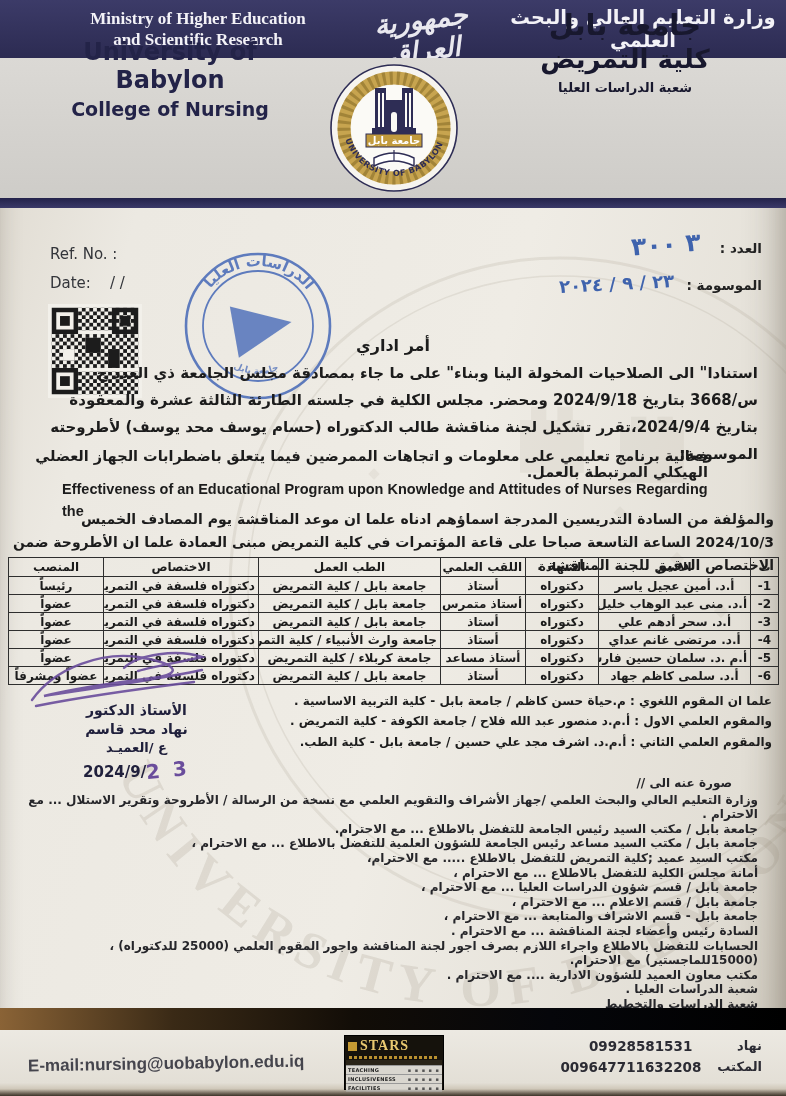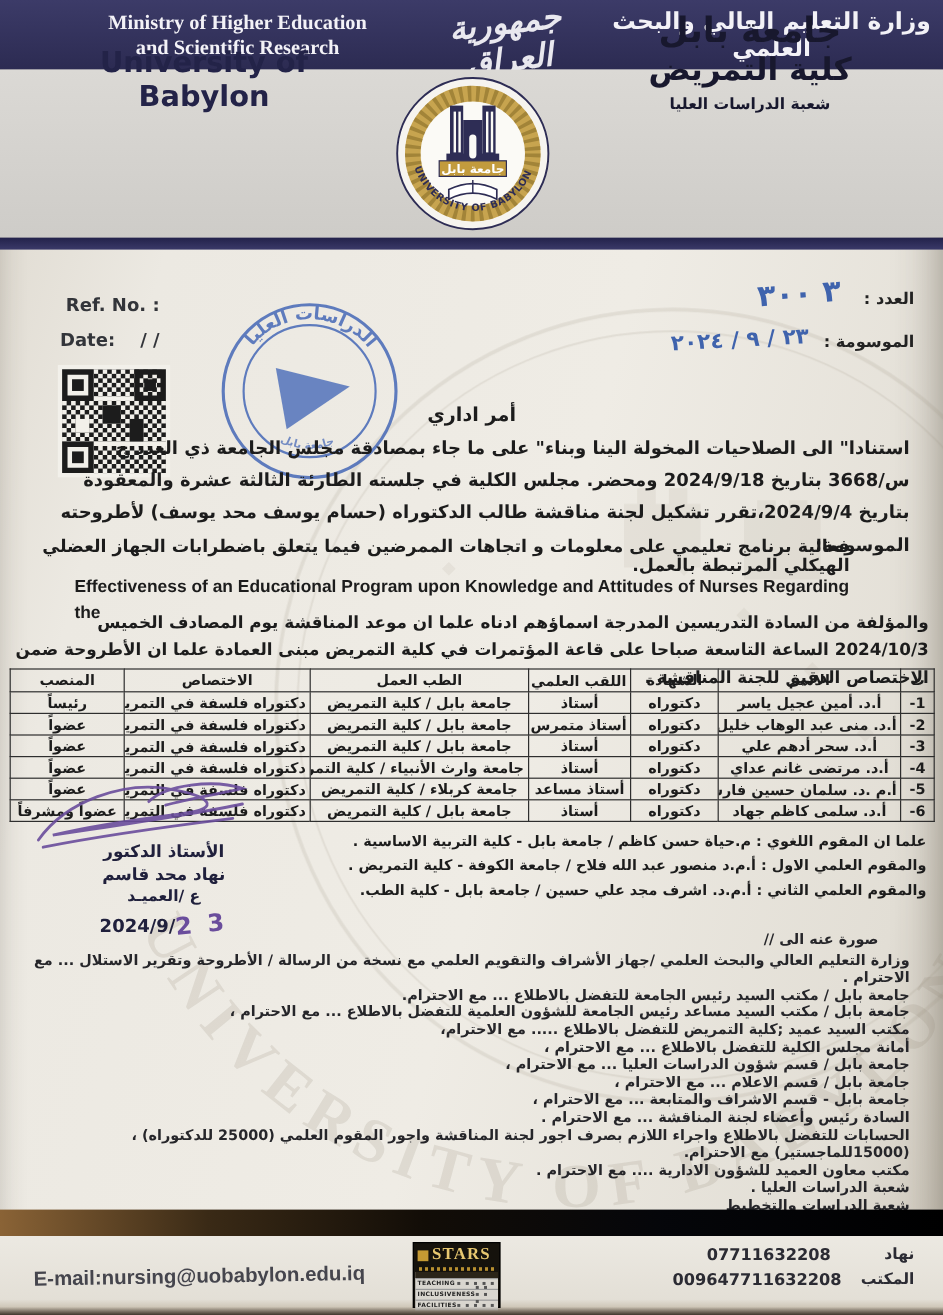--- a/index.html
+++ b/index.html
@@ -22,21 +22,21 @@
   .uni-en .l2{font-size:19px;font-weight:bold;margin-top:4px;}
   .uni-ar{position:absolute;top:8px;right:36px;width:250px;text-align:center;color:#18182e;direction:rtl;}
   .uni-ar .a1{font-size:29px;font-weight:bold;}
   .uni-ar .a2{font-size:26px;font-weight:bold;margin-top:2px;}
   .uni-ar .a3{font-size:13px;font-weight:bold;margin-top:6px;}
   .navline{position:absolute;top:198px;left:0;right:0;height:10px;background:linear-gradient(#23224a,#3a3968);}
   .logo{position:absolute;top:60px;left:328px;width:132px;height:136px;}
   
   .main{position:absolute;top:208px;left:0;right:0;height:800px;font-weight:bold;color:#1c1c1c;}
   .wm{position:absolute;inset:0;pointer-events:none;}
-  .refblock{position:absolute;left:50px;top:32px;font-weight:bold;color:#33353a;font-size:15px;line-height:1.9;text-align:right;}
+  .refblock{position:absolute;left:50px;top:32px;font-weight:normal;color:#33353a;font-size:15px;line-height:1.9;}
   .arnum{position:absolute;right:24px;top:22px;direction:rtl;text-align:right;font-size:13.5px;color:#222;}
   .hand{color:#3f63ad;font-weight:bold;display:inline-block;}
   .hand.big{font-size:25px;letter-spacing:5px;transform:rotate(-4deg);margin-right:14px;}
   .hand.date{font-size:18px;letter-spacing:2px;transform:rotate(-3deg);margin-right:8px;}
   .arnum .row2{margin-top:14px;}
   .qr{position:absolute;left:48px;top:96px;width:94px;height:94px;}
   .stamp{position:absolute;left:180px;top:34px;width:156px;height:162px;opacity:.88;}
   .order-title{position:absolute;top:128px;left:0;right:0;text-align:center;font-size:16px;}
   .order-body{position:absolute;top:152px;right:28px;left:26px;direction:rtl;text-align:right;
     font-size:15px;line-height:1.8;}
@@ -62,21 +62,21 @@
   .dist{position:absolute;top:568px;right:28px;left:20px;direction:rtl;text-align:right;
     font-size:12px;line-height:14.6px;color:#26262a;}
   .dist .head{margin-bottom:2px;margin-right:26px;}
   
   .scanbar{position:absolute;top:1008px;left:0;right:0;height:22px;
     background:linear-gradient(90deg,#8a6336 0%,#3a2a16 22%,#120d07 45%,#05060a 70%,#000 100%);}
   .footer{position:absolute;top:1030px;left:0;right:0;height:66px;
     background:linear-gradient(#ece9e2,#e3dfd6 80%,#b9ad98);}
   .email{position:absolute;left:28px;top:24px;font-size:17px;font-weight:bold;color:#45454d;
     font-family:"Liberation Sans",sans-serif;transform:rotate(-1deg);}
-  .stars{position:absolute;left:344px;top:5px;width:73px;height:55px;background:#15120c;border:1px solid #000;
+  .stars{position:absolute;left:344px;top:5px;width:100px;height:55px;background:#15120c;border:1px solid #000;
     padding:1px;box-sizing:border-box;}
   .stars .top{display:flex;align-items:center;gap:3px;padding:1px 2px;}
   .stars .sq{width:9px;height:9px;background:#c59a33;}
   .stars .word{font-family:"Liberation Serif",serif;color:#e8c870;font-size:14px;font-weight:bold;letter-spacing:1px;}
   .stars .subt{height:3px;margin:1px 3px;background:repeating-linear-gradient(90deg,#b89030 0 3px,#15120c 3px 5px);}
   .stars .grid{background:#d9d6cf;margin-top:1px;}
   .stars .hrow{height:5px;background:#2a2418;}
   .stars .row{display:flex;justify-content:space-between;align-items:center;border-top:1px solid #999;
     padding:0 2px;height:8px;}
   .stars .lab{font-size:5px;color:#222;font-weight:bold;letter-spacing:.3px;}
@@ -97,20 +97,21 @@
       <div>Ministry of Higher Education</div>
       <div>and Scientific Research</div>
     </div>
     <div class="rep-callig">جمهورية العراق</div>
     <div class="min-ar">وزارة التعليم العالي والبحث العلمي</div>
   </div>
 
   <div class="band"></div>
   <div class="uni-en">
     <div class="l1">University of Babylon</div>
+    <div class="l2">College of Nursing</div>
   </div>
   <div class="uni-ar">
     <div class="a1">جامعة بابل</div>
     <div class="a2">كلية التمريض</div>
     <div class="a3">شعبة الدراسات العليا</div>
   </div>
 
   <svg class="logo" viewBox="0 0 132 136">
     <circle cx="66" cy="68" r="63" fill="#f6f4ef" stroke="#2e2d55" stroke-width="1.6"></circle>
     <circle cx="66" cy="68" r="50" fill="none" stroke="#c29b3d" stroke-width="13" opacity=".9"></circle>
@@ -376,21 +377,21 @@
         <div class="row">
           <span class="lab">FACILITIES</span>
           <span class="dots">▪ ▪ ▪ ▪ ▪</span>
         </div>
       </div>
     </div>
 
     <div class="phones">
       <div class="pr">
         <span>نهاد</span>
-        <span class="num">07711632208</span>
+        <span class="num">09928581531</span>
       </div>
       <div class="pr">
         <span>المكتب</span>
         <span class="num">009647711632208</span>
       </div>
     </div>
   </div>
   <div class="pagebottom"></div>
 </div>
 

